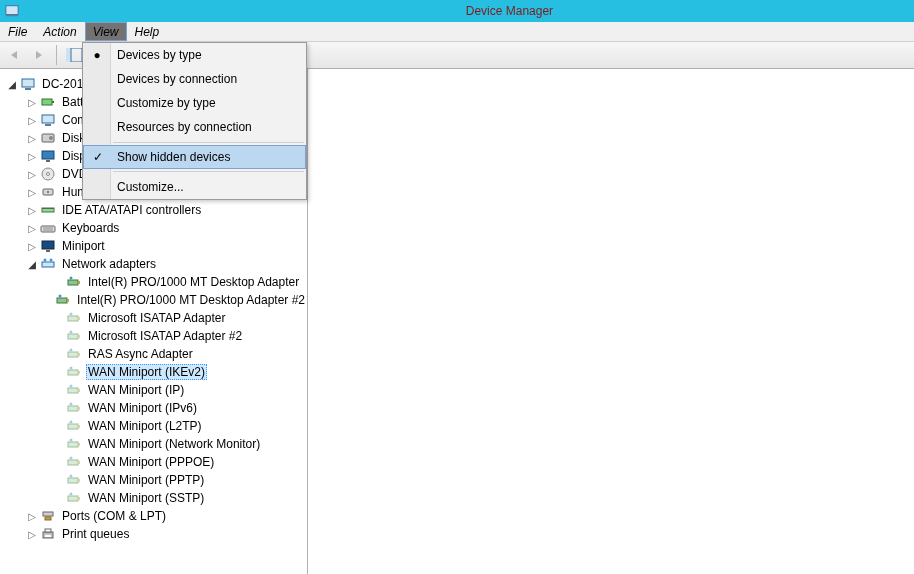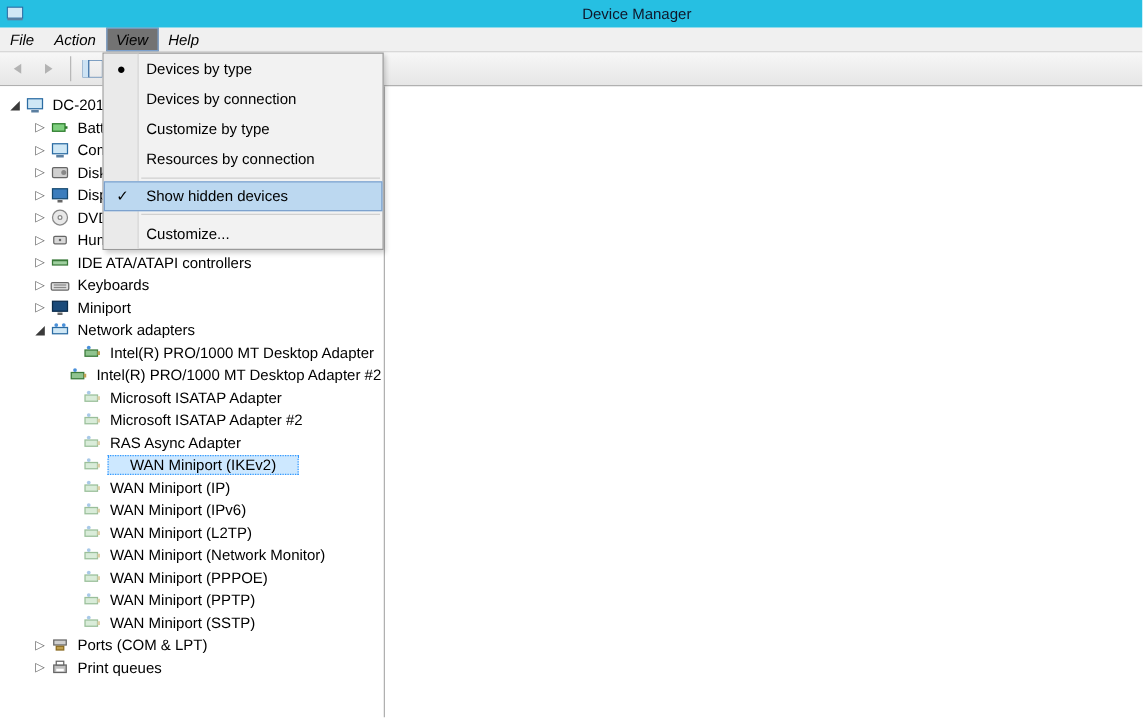--- a/index.html
+++ b/index.html
@@ -1,37 +1,37 @@
 <!DOCTYPE html>
 <html><head>
 <meta charset="utf-8">
 <style>
   * { box-sizing: border-box; margin: 0; padding: 0; font-family: "Segoe UI", Tahoma, sans-serif; font-size: 12px; }
   body { background: #fff; width: 914px; height: 574px; overflow: hidden; }
   .titlebar { background: #26bfe2; height: 22px; display: flex; align-items: center; position: relative; }
   .titlebar .sysicon { width: 16px; height: 16px; margin-left: 4px; display: inline-flex; align-items: center; justify-content: center; }
-  .titlebar .title { position: absolute; left: 50%; transform: translateX(10%); color: #0f172a; }
+  .titlebar .title { position: absolute; left: 50%; transform: translateX(10%); color: #7f1d1d; }
   .menubar { height: 20px; background: #f0f0f0; display: flex; align-items: stretch; border-bottom: 1px solid #d0d0d0; }
   .menubar .menu-item { padding: 2px 8px; display: flex; align-items: center; cursor: default; font-style: italic; }
   .menubar .menu-item.open { background: #737373; border: 1px solid #7da2ce; padding: 1px 7px; }
   .toolbar { height: 27px; background: linear-gradient(#f7f7f7,#e6e6e6); border-bottom: 1px solid #b0b0b0; display: flex; align-items: center; padding: 0 4px; gap: 2px; position: relative; }
   .toolbar .tbtn { width: 22px; height: 22px; display: flex; align-items: center; justify-content: center; border: 1px solid transparent; }
   .toolbar .tbtn.disabled { opacity: .4; }
   .toolbar .sep { width: 1px; height: 20px; background: #b8b8b8; margin: 0 4px; }
   .content { display: flex; height: calc(100% - 69px); }
   .tree-pane { width: 308px; border-right: 1px solid #b0b0b0; padding-top: 6px; overflow: hidden; background: #fff; position: relative; }
   .right-pane { flex: 1; background: #fff; }
   .node { display: flex; align-items: center; height: 18px; white-space: nowrap; }
   .tw { width: 12px; height: 12px; margin-right: 2px; display: inline-flex; align-items: center; justify-content: center; color: #555; font-size: 10px; }
   .tw::before { content: "▷"; color: #6b6b6b; }
   .tw.open::before { content: "◢"; color: #3a3a3a; }
   .tw.none::before { content: ""; }
   .ic { width: 16px; height: 16px; margin-right: 4px; display: inline-flex; align-items: center; justify-content: center; }
   .lbl { padding: 0 2px; }
-  .lbl.selected { background: #cde8ff; border: 1px dotted #3399ff; padding: 0 17px; }
+  .lbl.selected { background: #cde8ff; border: 1px dotted #3399ff; padding: 0 1px; }
   .depth-0 { padding-left: 6px; }
   .depth-1 { padding-left: 26px; }
   .depth-2 { padding-left: 52px; }
   
   .dropdown { position: absolute; left: 82px; top: 42px; width: 225px; background: #f2f2f2; border: 1px solid #9a9a9a; box-shadow: 2px 2px 4px rgba(0,0,0,.2); z-index: 50; }
   .dropdown .gutter { position: absolute; left: 0; top: 0; bottom: 0; width: 28px; background: #eaeaea; border-right: 1px solid #d6d6d6; }
   .dropdown .ditem { position: relative; height: 24px; display: flex; align-items: center; padding-left: 34px; cursor: default; }
   .dropdown .ditem.highlight { background: #bcd8f0; border: 1px solid #7da2ce; padding-left: 33px; height: 24px; margin: -1px 0; }
   .dropdown .dsep { height: 1px; background: #d0d0d0; margin: 3px 2px 3px 30px; }
   .dropdown .dmark { position: absolute; left: 6px; width: 16px; text-align: center; }

